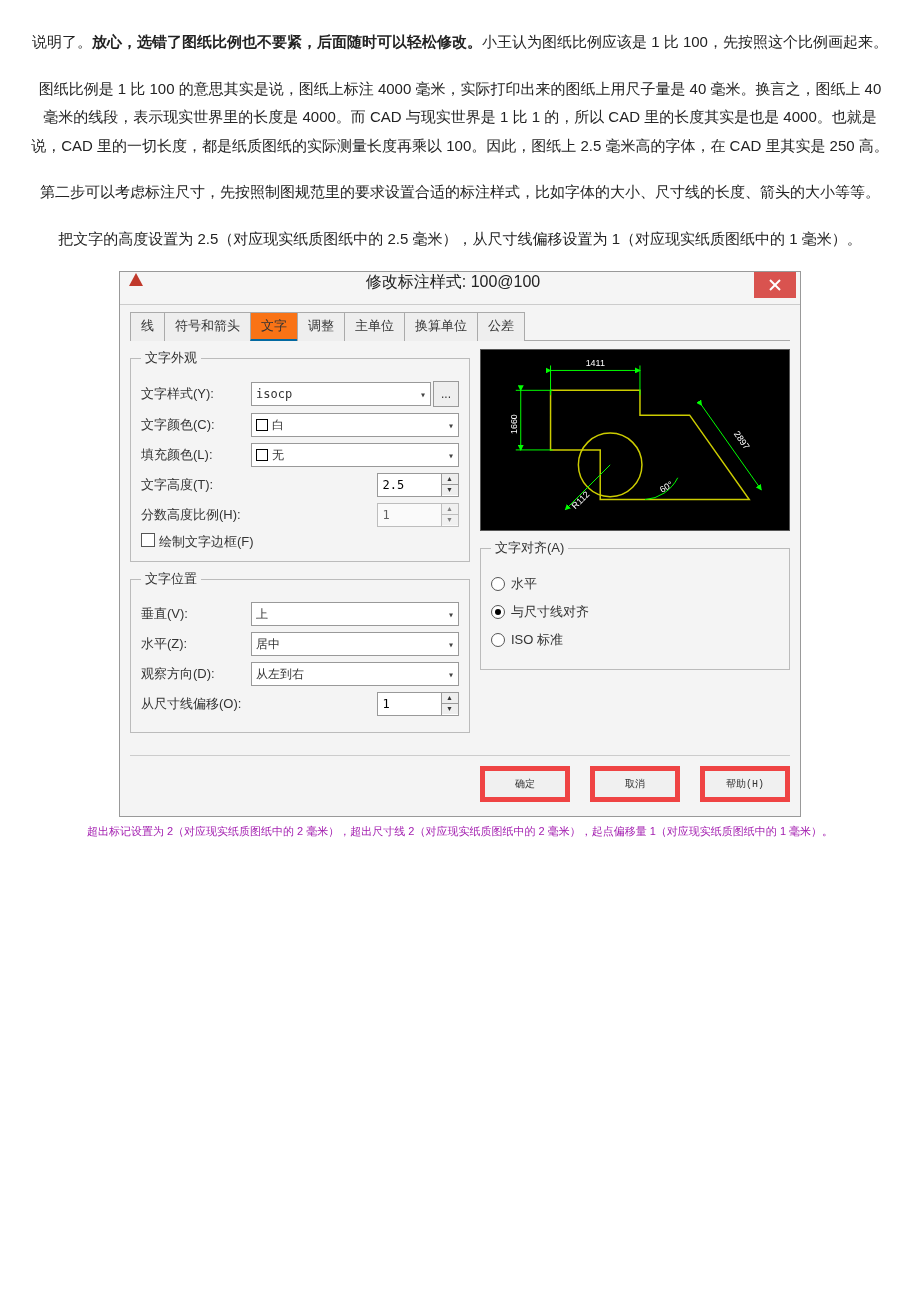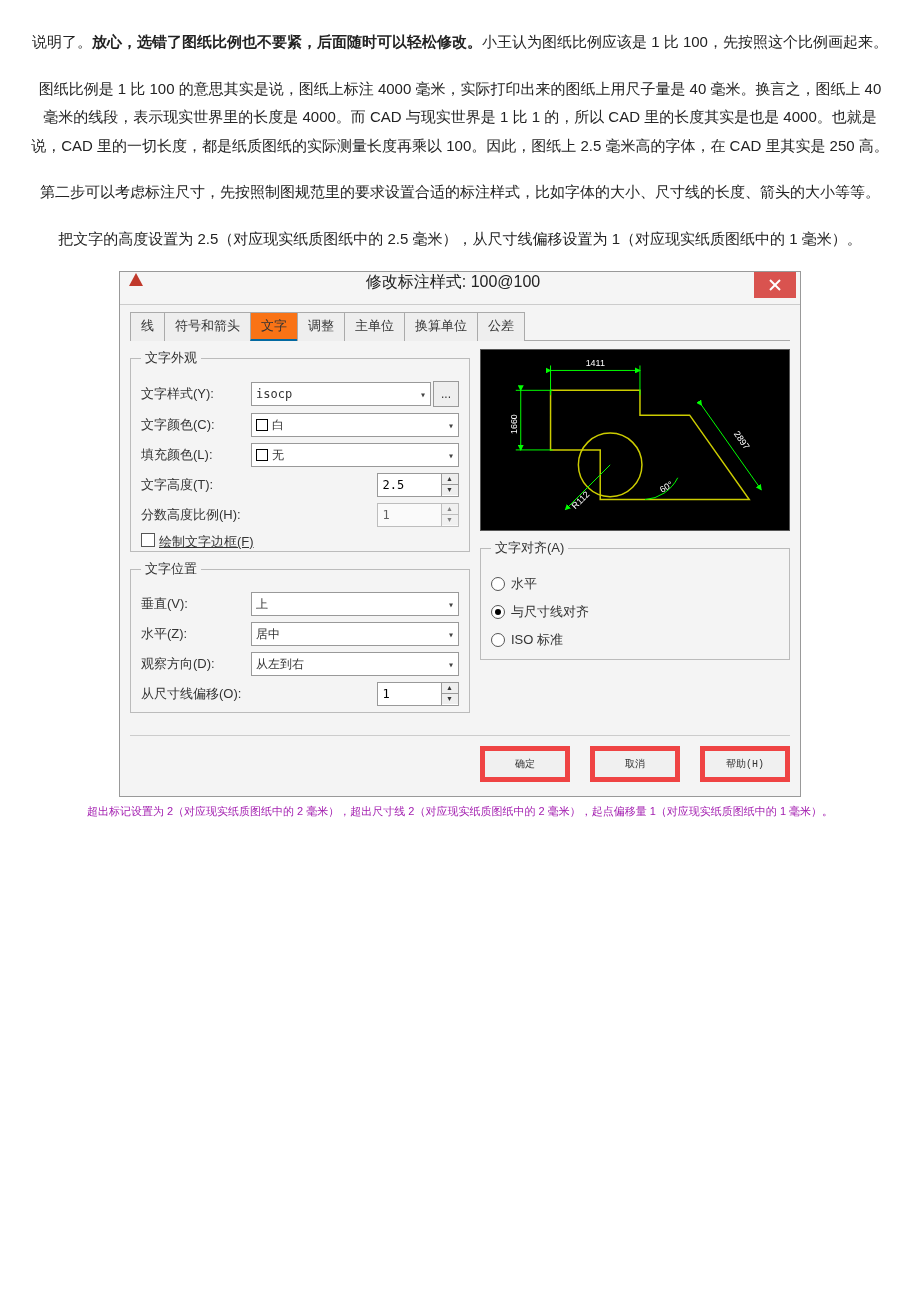--- a/index.html
+++ b/index.html
@@ -82,21 +82,21 @@
     display: flex;
     gap: 10px;
     margin-top: 8px;
   }
   .col-left { flex: 1; }
   .col-right { width: 310px; }
 
   fieldset.group {
     border: 1px solid #bbb;
     margin: 0 0 8px 0;
-    padding: 8px 10px 0 10px;
+    padding: 8px 10px 10px 10px;
     font-size: 13px;
   }
   fieldset.group legend {
     padding: 0 4px;
     font-size: 13px;
   }
 
   .row {
     display: flex;
     align-items: center;
@@ -132,21 +132,21 @@
     margin-left: auto;
     justify-content: center;
   }
   .spin input {
     border: none; width: 54px; padding: 0 4px; font-size: 12px; font-family: "Consolas",monospace;
   }
   .spin .spbtns { display:flex; flex-direction:column; border-left:1px solid #999;}
   .spin .spbtns span{ font-size:7px; line-height:10px; text-align:center; width:16px; cursor:pointer; background:#eee;}
   .spin .spbtns span:first-child{border-bottom:1px solid #999;}
 
-  .chk { display:flex; align-items:flex-start; gap:4px; font-size:13px; margin-top:4px;text-decoration:underline;}
+  .chk { display:flex; align-items:flex-start; gap:4px; font-size:13px; margin-top:4px;}
   .chk .box { width:12px; height:12px; border:1px solid #555; background:#fff;}
 
   .preview {
     background: #000; height: 180px; border:1px solid #555;
     position: relative; overflow: hidden;
   }
   .preview svg { width:100%; height:100%; }
 
   .radio-row { display:flex; align-items:center; gap:6px; margin:10px 0; font-size:13px;}
   .radio { width:12px;height:12px;border:1px solid #555;border-radius:50%;background:#fff;display:flex;align-items:center;justify-content:center;}

